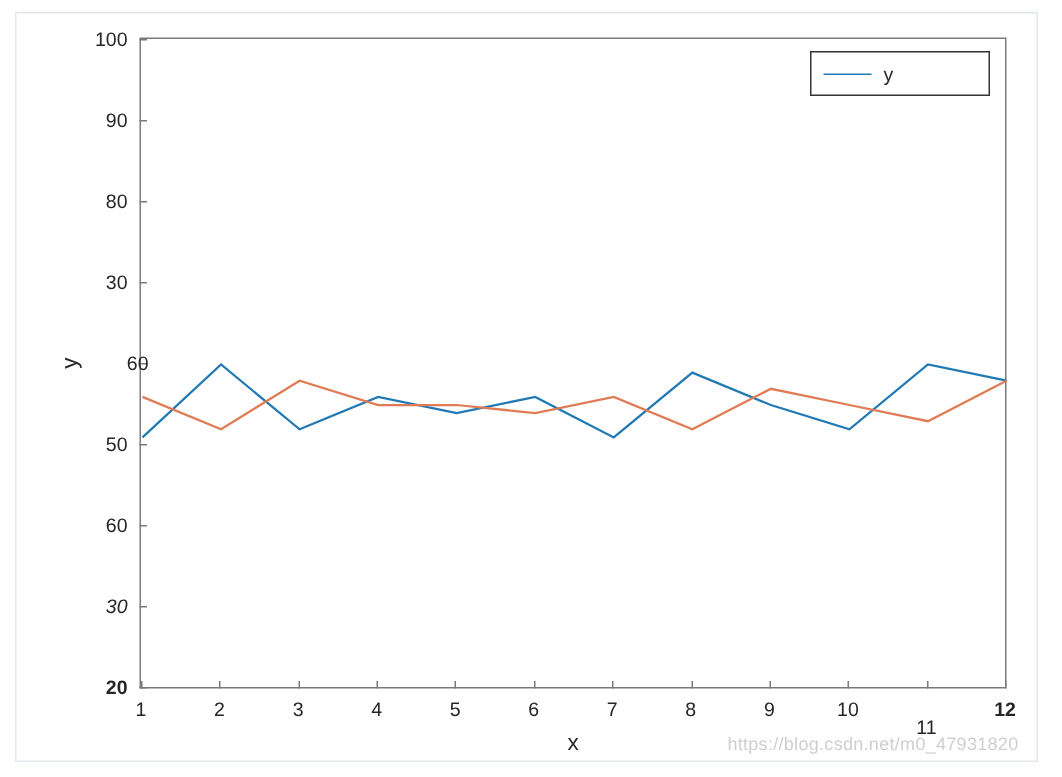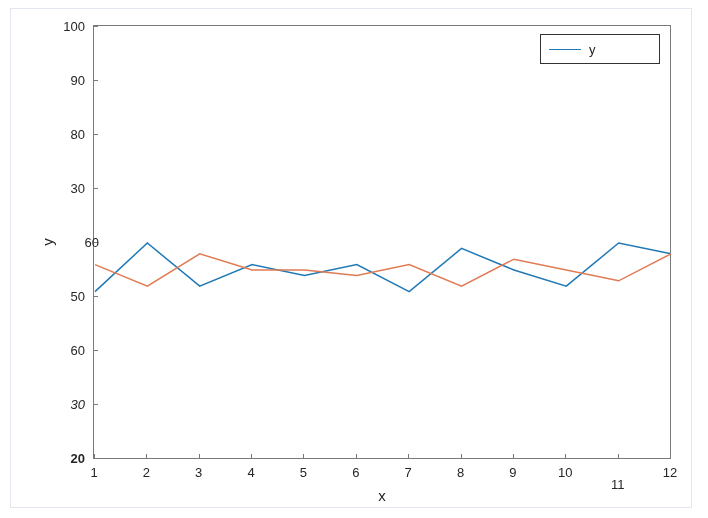--- a/index.html
+++ b/index.html
@@ -99,20 +99,21 @@
       </svg>
     <div class="legend-box" id="legend" style="right: 10px; top: 8px; width: 120px;">
         <div class="legend-row">
           <div class="legend-swatch" style="border-top-color: rgb(32, 121, 180);"></div>
           <div class="legend-text">y</div>
         </div>
       </div>
   </div>
   <div class="axis-label x-axis-label" id="xlabel" style="left: 371px; top: 478px;">x</div>
   <div class="axis-label y-axis-label" id="ylabel" style="left: 36px; top: 233px;">y</div>
+  <div class="watermark" id="wm" style="right: 12px; bottom: 4px;">https://blog.csdn.net/m0_47931820</div>
 <div class="tick-mark" style="left: 83px; top: 445px; width: 1px; height: 5px;"></div>
     <div class="tick-label x-tick-label" style="left: 83px; top: 456px;">1</div>
     <div class="tick-mark" style="left: 135.364px; top: 445px; width: 1px; height: 5px;"></div>
     <div class="tick-label x-tick-label" style="left: 135.364px; top: 456px;">2</div>
     <div class="tick-mark" style="left: 187.727px; top: 445px; width: 1px; height: 5px;"></div>
     <div class="tick-label x-tick-label" style="left: 187.727px; top: 456px;">3</div>
     <div class="tick-mark" style="left: 240.091px; top: 445px; width: 1px; height: 5px;"></div>
     <div class="tick-label x-tick-label" style="left: 240.091px; top: 456px;">4</div>
     <div class="tick-mark" style="left: 292.455px; top: 445px; width: 1px; height: 5px;"></div>
     <div class="tick-label x-tick-label" style="left: 292.455px; top: 456px;">5</div>
@@ -122,21 +123,21 @@
     <div class="tick-label x-tick-label" style="left: 397.182px; top: 456px;">7</div>
     <div class="tick-mark" style="left: 449.545px; top: 445px; width: 1px; height: 5px;"></div>
     <div class="tick-label x-tick-label" style="left: 449.545px; top: 456px;">8</div>
     <div class="tick-mark" style="left: 501.909px; top: 445px; width: 1px; height: 5px;"></div>
     <div class="tick-label x-tick-label" style="left: 501.909px; top: 456px;">9</div>
     <div class="tick-mark" style="left: 554.273px; top: 445px; width: 1px; height: 5px;"></div>
     <div class="tick-label x-tick-label" style="left: 554.273px; top: 456px;">10</div>
     <div class="tick-mark" style="left: 606.636px; top: 445px; width: 1px; height: 5px;"></div>
     <div class="tick-label x-tick-label" style="left: 606.636px; top: 456px; margin-top: 12px;">11</div>
     <div class="tick-mark" style="left: 659px; top: 445px; width: 1px; height: 5px;"></div>
-    <div class="tick-label x-tick-label" style="left: 659px; top: 456px;">12</div>
+    <div class="tick-label x-tick-label" style="left: 659px; top: 456px; font-weight: bold;">12</div>
     <div class="tick-mark" style="left: 82px; top: 449px; width: 5px; height: 1px;"></div>
     <div class="tick-label y-tick-label" style="left: 74px; top: 449px; font-weight: bold;">20</div>
     <div class="tick-mark" style="left: 82px; top: 395px; width: 5px; height: 1px;"></div>
     <div class="tick-label y-tick-label" style="left: 74px; top: 395px; font-style: italic;">30</div>
     <div class="tick-mark" style="left: 82px; top: 341px; width: 5px; height: 1px;"></div>
     <div class="tick-label y-tick-label" style="left: 74px; top: 341px;">60</div>
     <div class="tick-mark" style="left: 82px; top: 287px; width: 5px; height: 1px;"></div>
     <div class="tick-label y-tick-label" style="left: 74px; top: 287px;">50</div>
     <div class="tick-mark" style="left: 82px; top: 233px; width: 5px; height: 1px;"></div>
     <div class="tick-label y-tick-label" style="left: 88px; top: 233px;">60</div>

